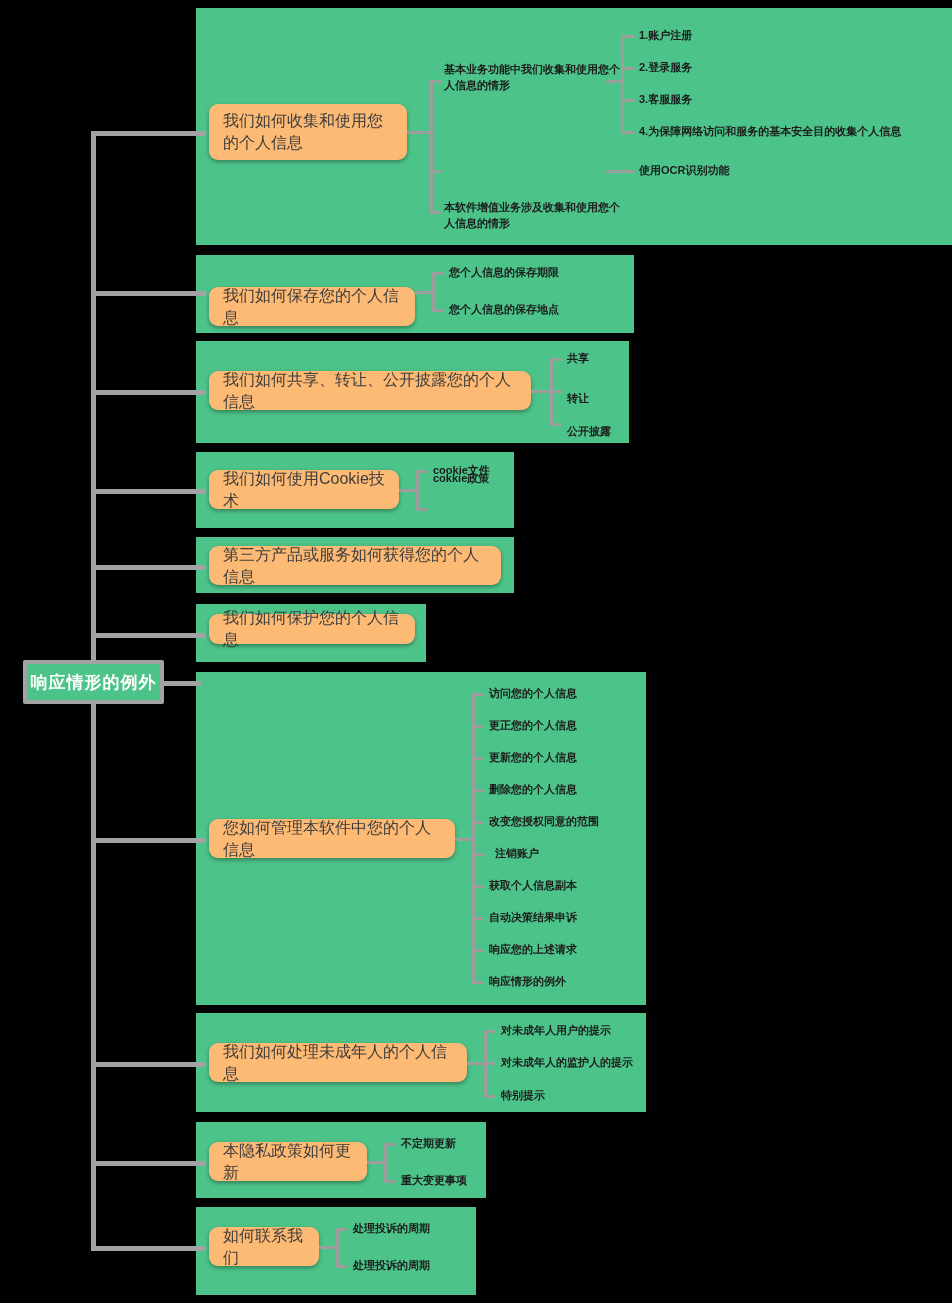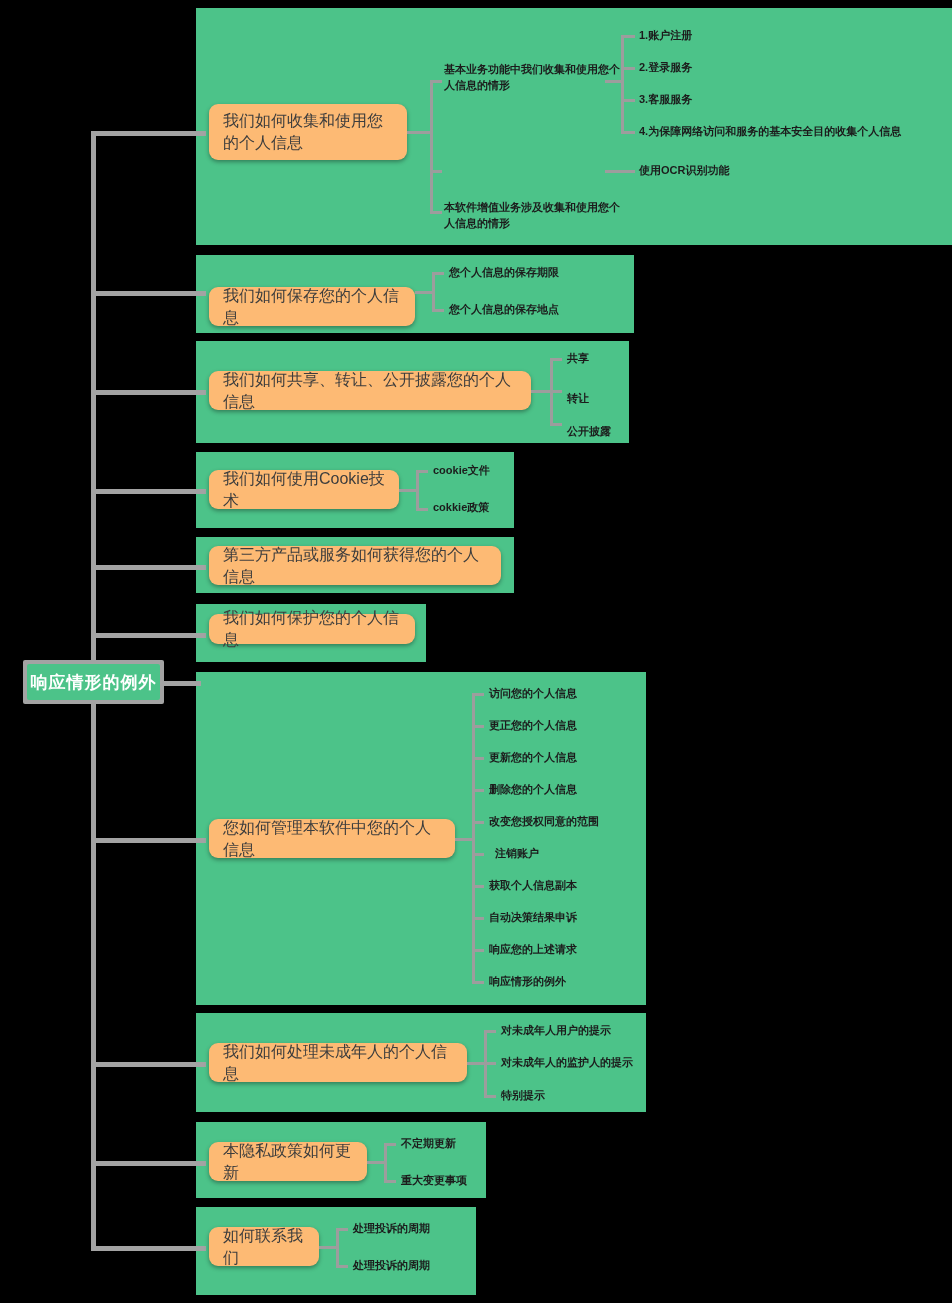--- a/index.html
+++ b/index.html
@@ -199,21 +199,21 @@
   <div class="node1" style="left:209px; top:470px; width:190px; height:39px;">
     <span>我们如何使用Cookie技术</span>
   </div>
   <div class="tln tln-h" style="left:399px; top:489px; width:18px; height:3px;"></div>
   <div class="tln tln-v" style="left:416px; top:470px; width:3px; height:41px;"></div>
   <div class="tln tln-h" style="left:416px; top:470px; width:12px; height:3px;"></div>
   <div class="tln tln-h" style="left:416px; top:508px; width:12px; height:3px;"></div>
   <div class="leaf" style="left:433px; top:463px;">
     <span>cookie文件</span>
   </div>
-  <div class="leaf" style="left:433px; top:500px;">
+  <div class="leaf" style="left:433px; top:471px;">
     <span>cokkie政策</span>
   </div>
 
   <div class="node1" style="left:209px; top:546px; width:292px; height:39px;">
     <span>第三方产品或服务如何获得您的个人信息</span>
   </div>
 
   <div class="node1" style="left:209px; top:614px; width:206px; height:30px;">
     <span>我们如何保护您的个人信息</span>
   </div>

